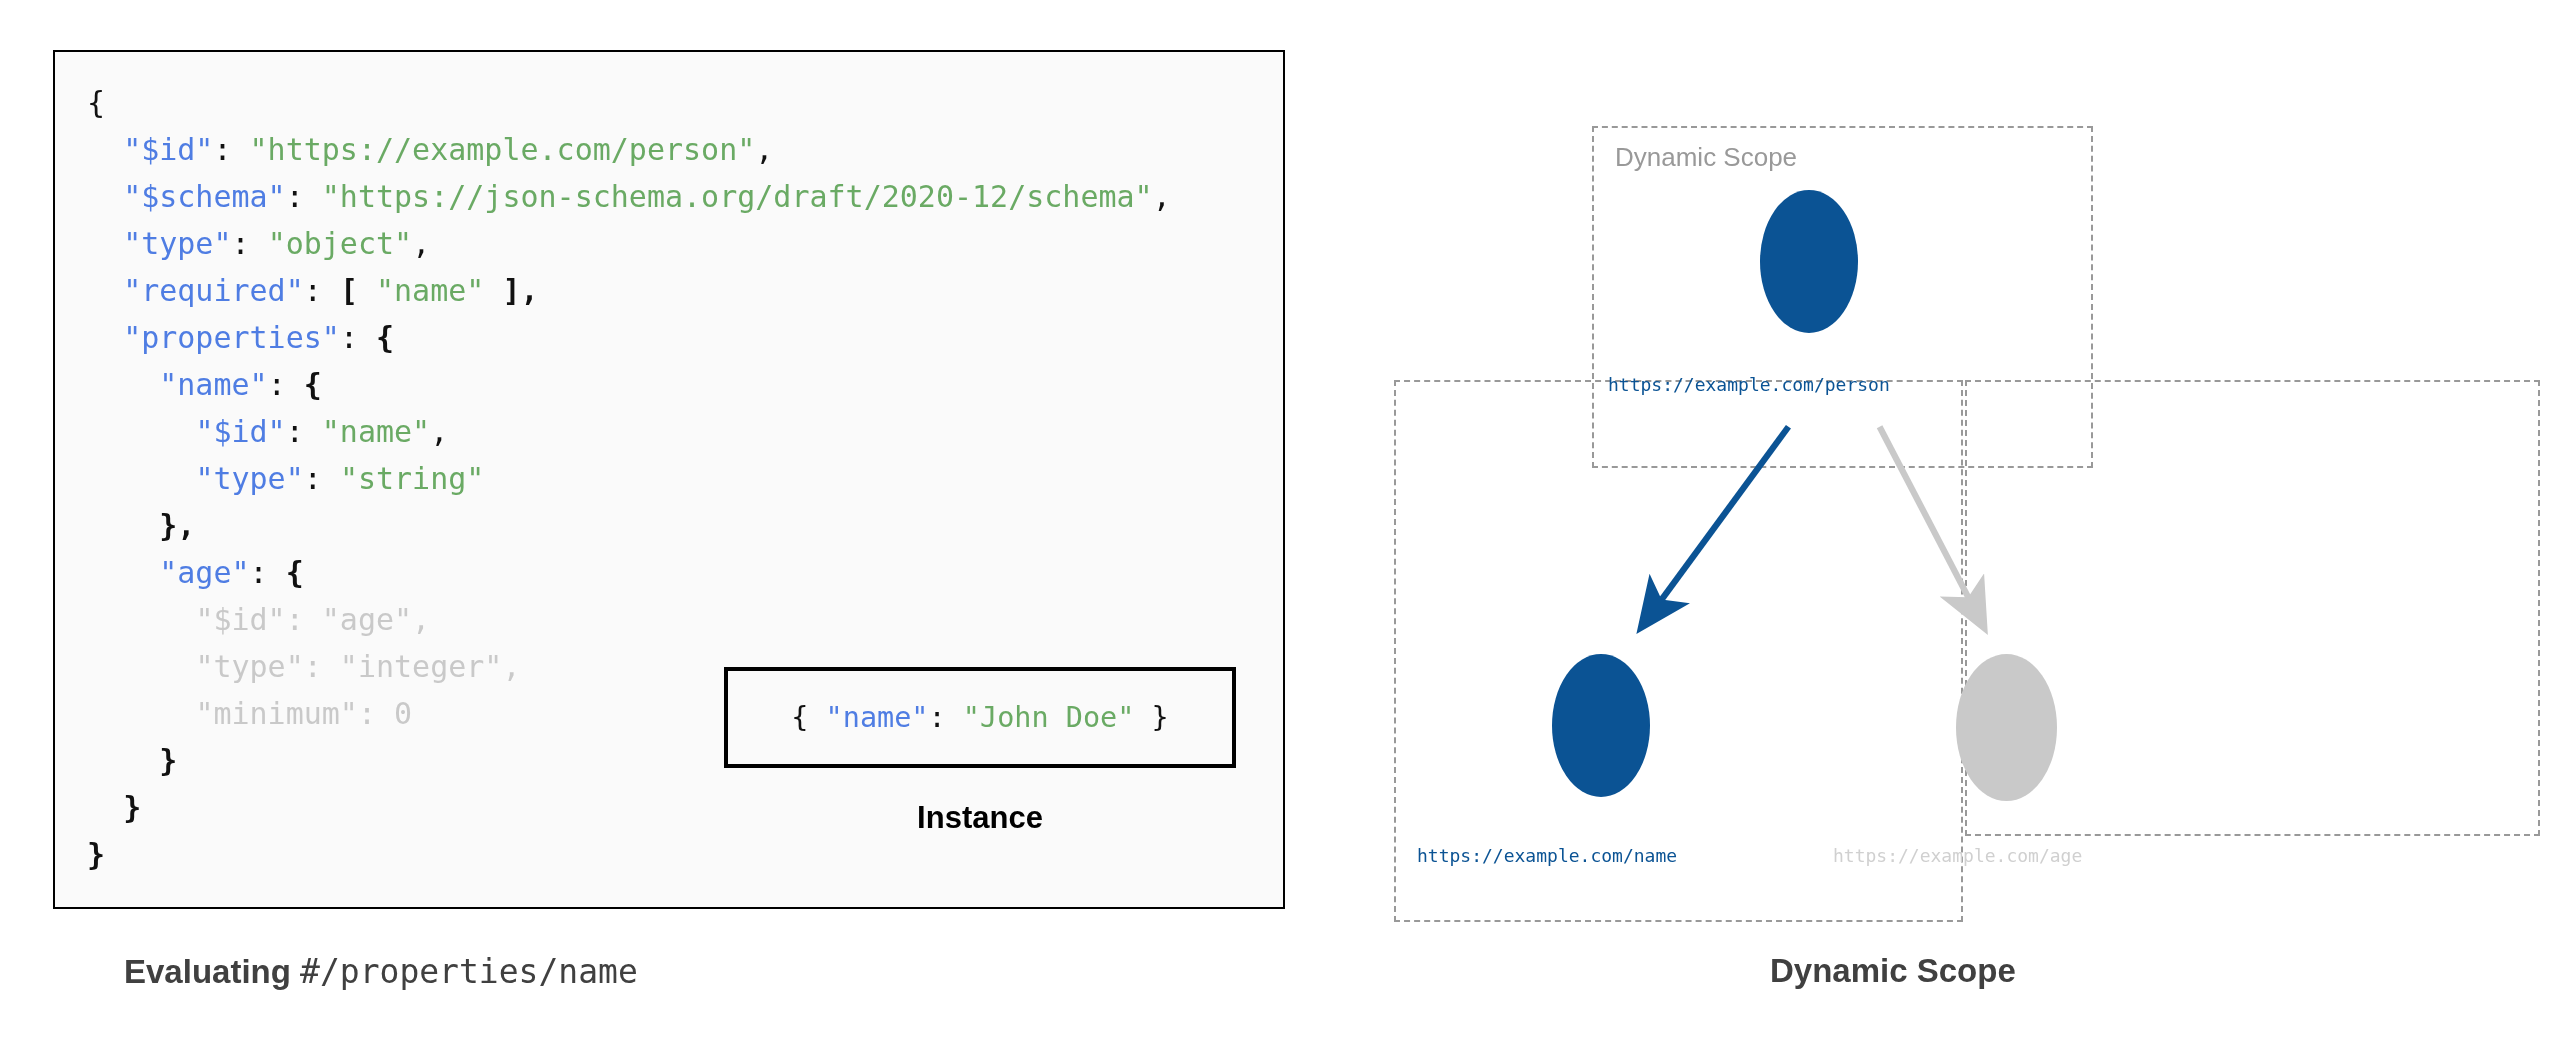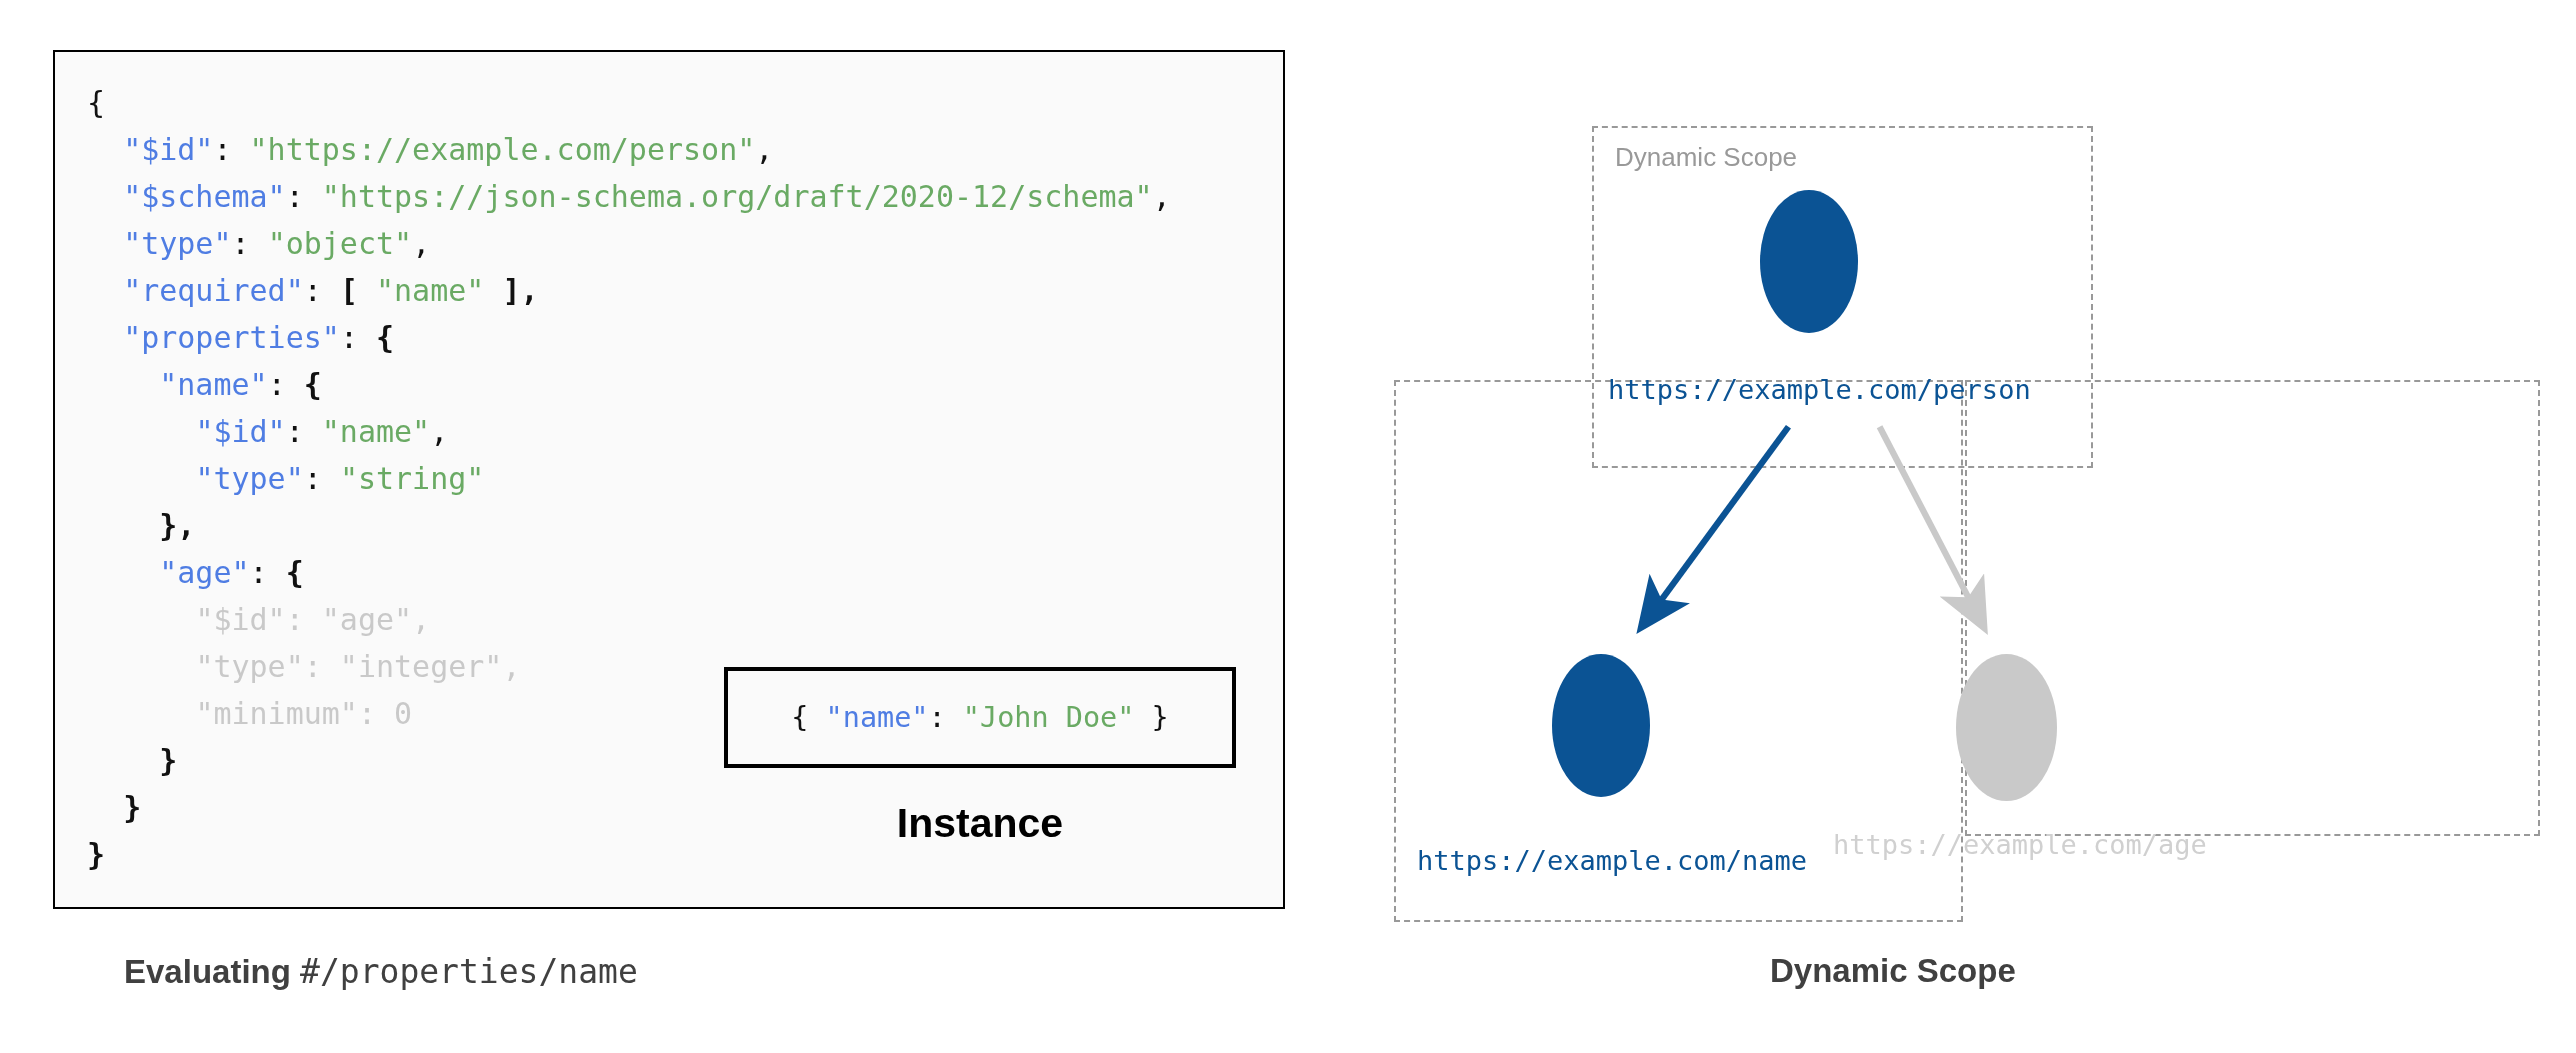--- a/index.html
+++ b/index.html
@@ -61,21 +61,21 @@
     font-family: "DejaVu Sans Mono", "Liberation Mono", monospace;
     font-size: 28.5px;
     white-space: pre;
   }
   #instance-label {
     position: absolute;
     left: 724px;
     top: 800px;
     width: 512px;
     text-align: center;
-    font-size: 41px;
+    font-size: 31px;
     font-weight: bold;
     color: #000000;
   }
 
   
   .caption {
     position: absolute;
     font-size: 33px;
     color: #404040;
     white-space: pre;
@@ -118,29 +118,29 @@
   .node-active { background: #0b5394; }
   .node-muted  { background: #c9c9c9; }
 
   #node-person { left: 393px;  top: 105px;  width: 98px; height: 143px; }
   #node-name   { left: 185px;  top: 569px; width: 98px; height: 143px; }
   #node-age    { left: 589px; top: 569px; width: 101px; height: 147px; }
 
   .node-url {
     position: absolute;
     font-family: "DejaVu Sans Mono", "Liberation Mono", monospace;
-    font-size: 27px;
+    font-size: 18px;
     white-space: pre;
   }
   .url-active { color: #0b5394; }
   .url-muted  { color: #d0d0d0; }
 
   #url-person { left: 241px; top: 289px;  }
   #url-name   { left: 50px;  top: 760px; }
-  #url-age    { left: 466px; top: 744px; }
+  #url-age    { left: 466px; top: 760px; }
 
   #edges {
     position: absolute;
     left: 0; top: 0;
     width: 1196px;
     height: 843px;
     pointer-events: none;
   }
 </style>
 </head>

